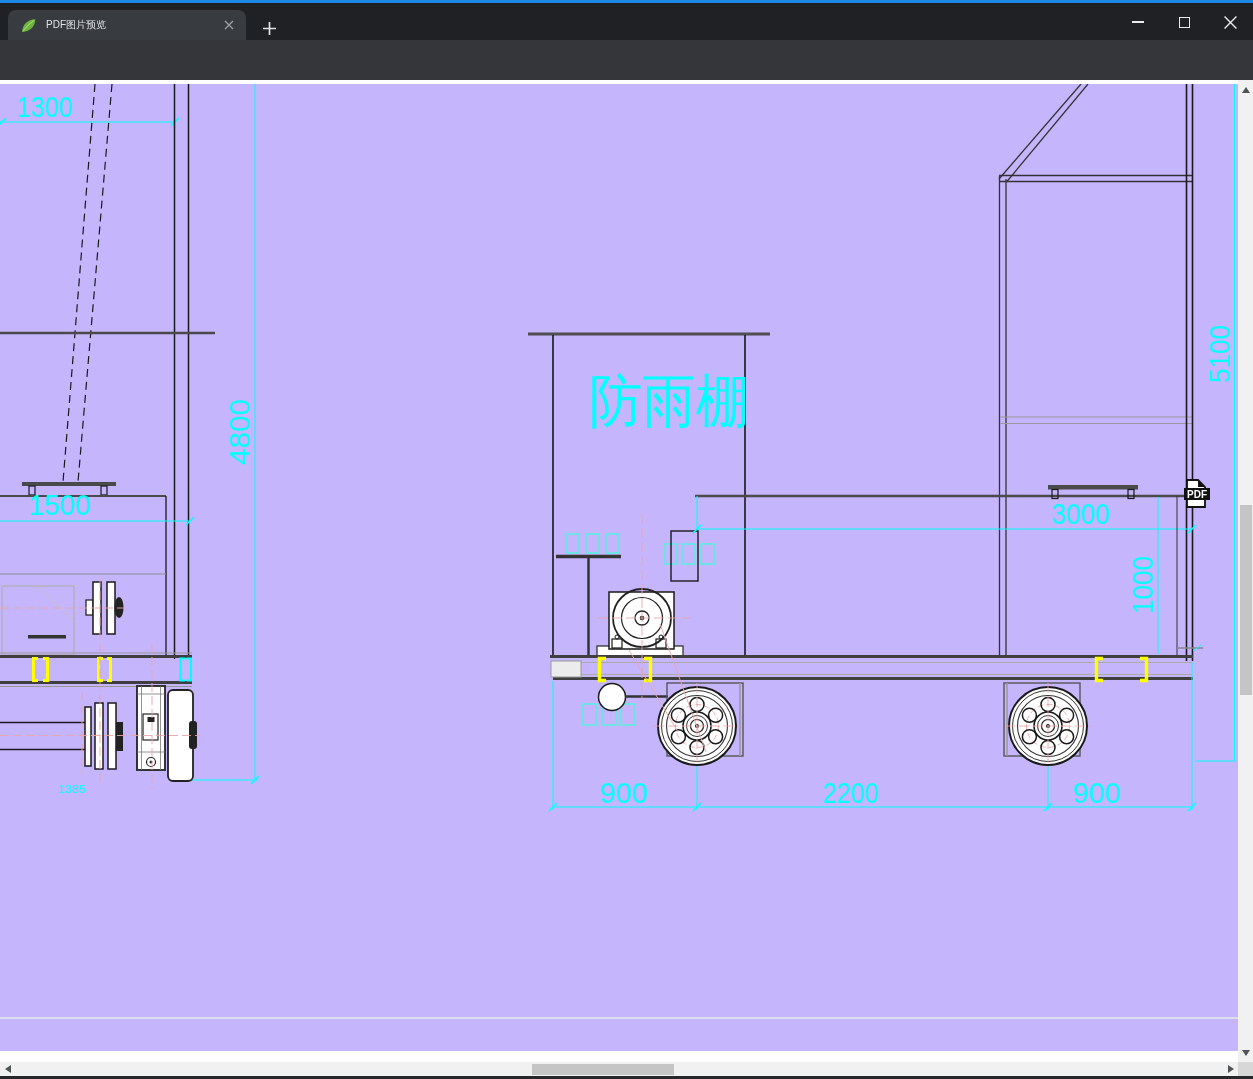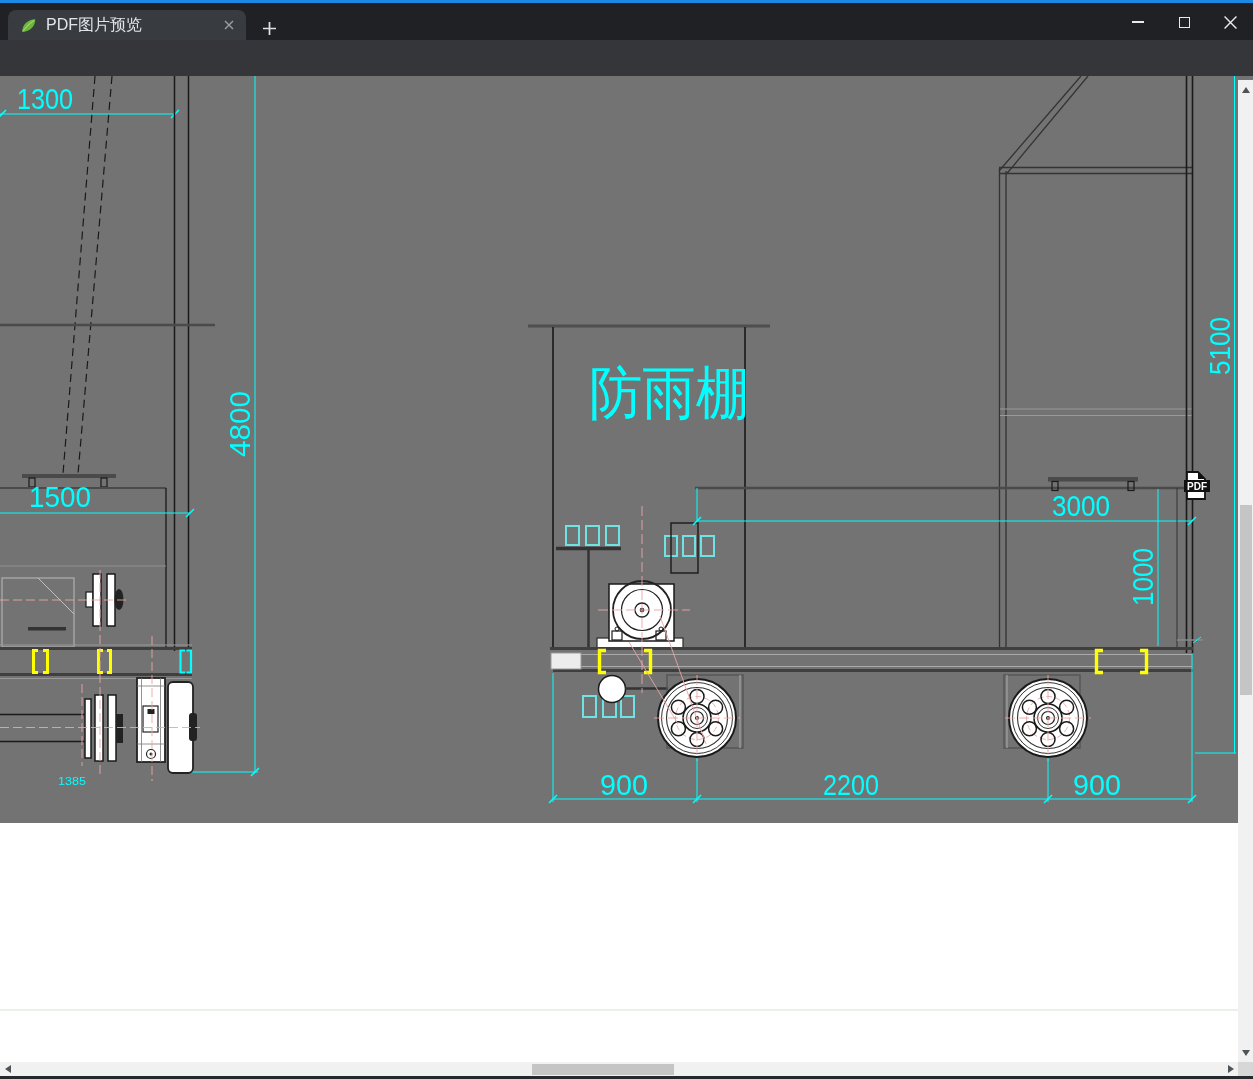--- a/index.html
+++ b/index.html
@@ -5,21 +5,21 @@
   * { margin:0; padding:0; box-sizing:border-box; }
   html,body { width:1253px; height:1079px; overflow:hidden; background:#fff;
     font-family:"Liberation Sans","DejaVu Sans",sans-serif; }
   .abs { position:absolute; }
   
   #accent-strip { left:0; top:0; width:1253px; height:3px; background:#1e88e5; }
   #titlebar { left:0; top:3px; width:1253px; height:37px; background:#202124; }
   #tab { left:8px; top:7px; width:238px; height:30px; background:#383b3f;
     border-radius:8px 8px 0 0; display:flex; align-items:center; }
   #tab-favicon { margin-left:12px; width:17px; height:17px; }
-  #tab-title { margin-left:9px; color:#e2e4e8; font-size:16px; flex:1;
+  #tab-title { margin-left:9px; color:#e2e4e8; font-size:10px; flex:1;
     white-space:nowrap; overflow:hidden; }
   #tab-close { width:18px; height:18px; margin-right:8px; display:flex;
     align-items:center; justify-content:center; }
   #new-tab-btn { left:256px; top:12px; width:26px; height:26px; display:flex;
     align-items:center; justify-content:center; }
   .winbtn { top:3px; width:44px; height:32px; display:flex; align-items:center; justify-content:center; }
   #win-min { left:1116px; } #win-max { left:1162px; } #win-close { left:1208px; }
   #min-glyph { width:12px; height:2px; background:#e8eaed; }
   #max-glyph { width:11px; height:11px; border:1.5px solid #e8eaed; }
   
@@ -48,21 +48,21 @@
   .badge { position:absolute; right:-3px; top:-3px; width:9px; height:9px;
     background:#e94235; border-radius:50%; border:1.5px solid #35363a; }
   #toolbar-sep { left:1174px; top:50px; width:1px; height:20px; background:#5f6368; }
   #avatar-btn { left:1185px; top:47px; width:27px; height:27px; border-radius:50%;
     background:#a05fd1; overflow:hidden; }
   #menu-btn { left:1219px; top:46px; width:29px; height:29px; border-radius:50%;
     border:2px solid #5a5d61; display:flex; flex-direction:column; align-items:center;
     justify-content:center; gap:2.5px; }
   .menu-dot { width:3px; height:3px; border-radius:50%; background:#e8eaed; }
   
-  #content { left:0; top:76px; width:1253px; height:747px; background:#737373; }
+  #content { left:0; top:84px; width:1253px; height:967px; background:#c4b5fd; }
   #cad-svg { position:absolute; left:0; top:0; }
   
   #v-scroll { left:1238px; top:80px; width:15px; height:982px; background:#f1f1f1; }
   #v-thumb { left:1239.5px; top:505px; width:12px; height:190px; background:#c5c5c5; }
   #h-scroll { left:0; top:1062px; width:1238px; height:14px; background:#f1f1f1; }
   #h-thumb { left:532px; top:1063.5px; width:142px; height:11px; background:#c5c5c5; }
   #scroll-corner { left:1238px; top:1062px; width:15px; height:14px; background:#d7d7d7; }
   #bottom-strip { left:0; top:1076px; width:1253px; height:3px; background:#26282b; }
   .tri-up { width:0; height:0; border-left:4.5px solid transparent; border-right:4.5px solid transparent;
     border-bottom:6px solid #4f5458; }

